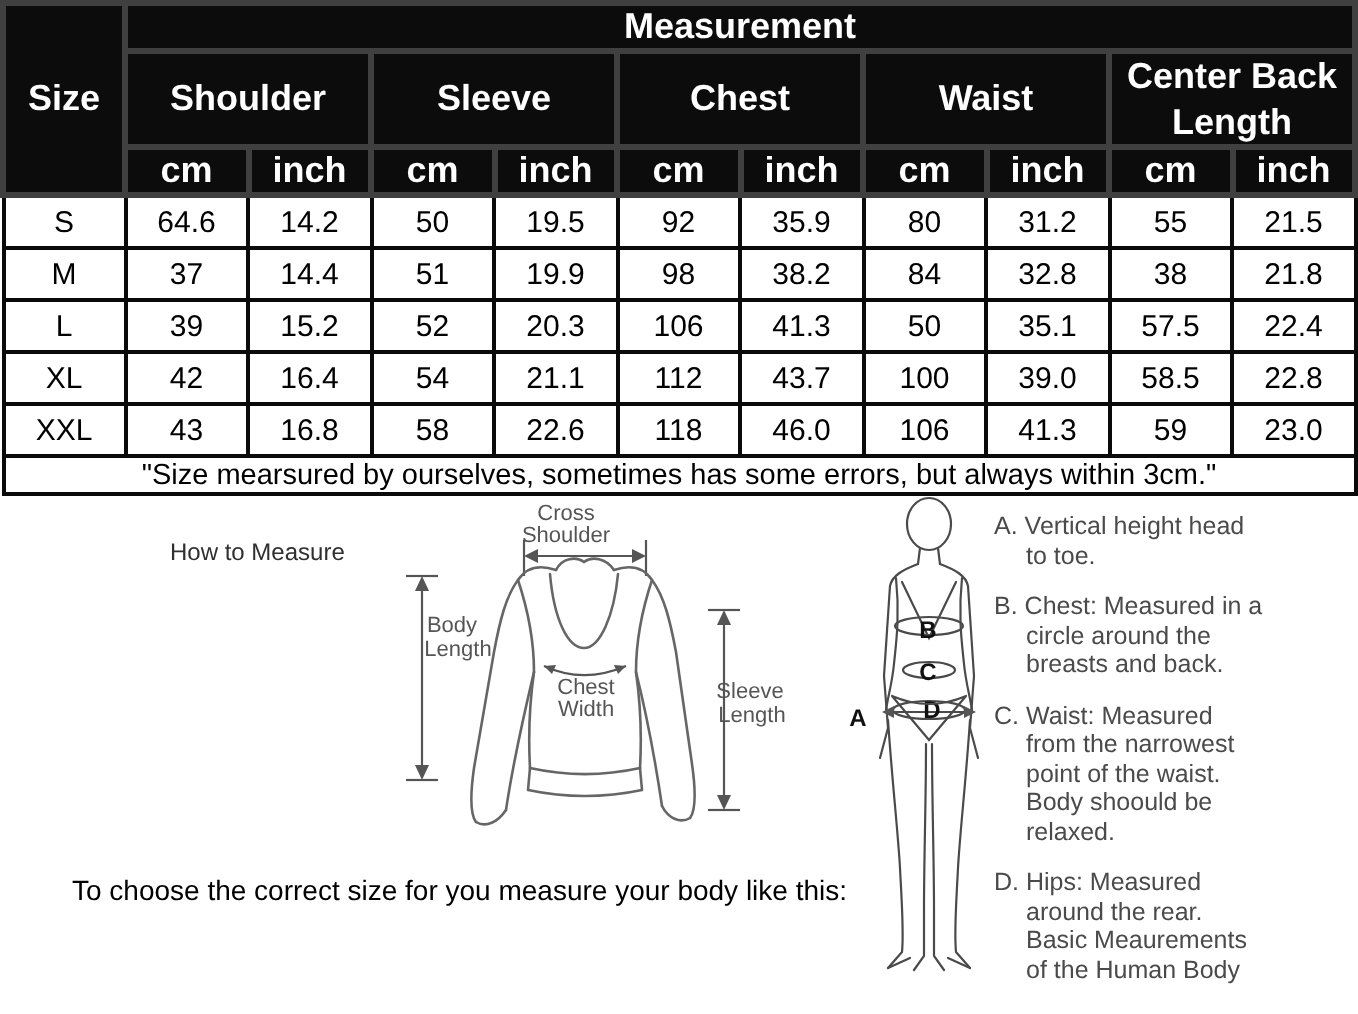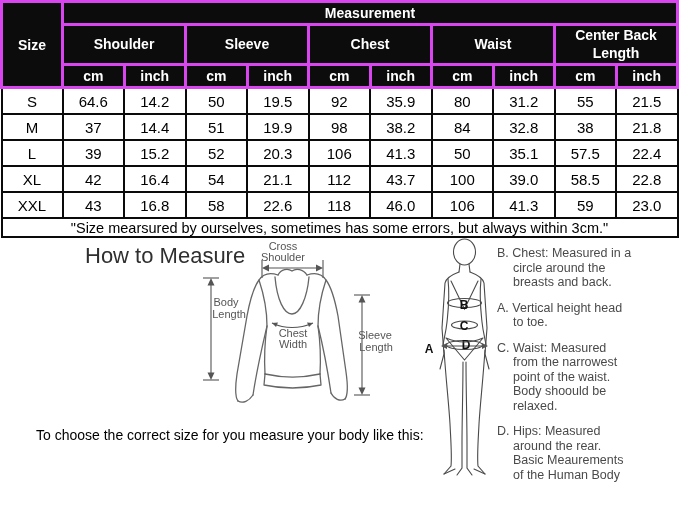--- a/index.html
+++ b/index.html
@@ -2,33 +2,33 @@
 <html><head>
 <meta charset="utf-8">
 <style>
   html,body{margin:0;padding:0;background:#fff;}
   .sheet{position:relative;width:679px;height:507px;background:#fff;overflow:hidden;
          font-family:"Liberation Sans",sans-serif;}
 
   
   table.chart{width:679px;border-collapse:collapse;table-layout:fixed;}
   col.c-size{width:61px;}
-  table.chart th{background:#0c0c0c;color:#fff;border:3px solid #d946ef;
-      font-weight:bold;font-size:14px;padding:0;text-align:center;vertical-align:middle;}
+  table.chart th{background:#0c0c0c;color:#fff;border:3px solid #404040;
+      font-weight:bold;font-size:18px;padding:0;text-align:center;vertical-align:middle;}
   tr.r-meas th{height:20px;}
   tr.r-cat th{height:37px;line-height:1.25;}
   tr.r-unit th{height:20px;}
   table.chart td{border:2px solid #0a0a0a;text-align:center;font-size:15px;color:#000;
       padding:0;background:#fff;vertical-align:middle;}
   tr.r-data td{height:24px;}
   tr.r-note td{height:17px;font-size:14.5px;}
 
   
   .figs{position:relative;width:679px;height:249px;}
-  .h2m{position:absolute;left:85px;top:5px;font-size:22px;color:#2f2f2f;}
+  .h2m{position:absolute;left:85px;top:21px;font-size:12px;color:#2f2f2f;}
   .shirt-wrap{position:absolute;left:195px;top:0;}
   .body-wrap{position:absolute;left:420px;top:0;}
   .instr-col{position:absolute;left:497px;top:8px;width:152px;color:#4a4a4a;
       font-size:12.5px;line-height:14.5px;}
   .instr{padding-left:16px;text-indent:-16px;margin:0 0 11px 0;}
   .instr .txt{white-space:pre-line;}
   .footer{position:absolute;left:36px;top:189px;font-size:14px;color:#000;}
 
   
   .ln{stroke:#555;fill:none;stroke-width:1.1;}
@@ -236,25 +236,25 @@
 
         <path class="fig" d="M24,112 C26,142 29,168 30,186 C31,206 32,218 31,228 L24,236"></path>
         <path class="fig" d="M43,124 C43,152 42,182 42,206 L42,230 L37,237"></path>
         <path class="fig" d="M65,112 C63,142 60,168 59,186 C58,206 57,218 58,228 L65,236"></path>
         <path class="fig" d="M46,124 C46,152 47,182 47,206 L47,230 L52,237"></path>
         <path class="fig" d="M24,236 L35,231 M65,236 L54,231"></path>
       </svg>
     </div>
 
     <div class="instr-col">
+      <p class="instr"><span>A.</span> <span class="txt">Vertical height head
+to toe.</span></p>
       <p class="instr"><span>B.</span> <span class="txt">Chest: Measured in a
 circle around the
 breasts and back.</span></p>
-      <p class="instr"><span>A.</span> <span class="txt">Vertical height head
-to toe.</span></p>
       <p class="instr"><span>C.</span> <span class="txt">Waist: Measured
 from the narrowest
 point of the waist.
 Body shoould be
 relaxed.</span></p>
       <p class="instr"><span>D.</span> <span class="txt">Hips: Measured
 around the rear.
 Basic Meaurements
 of the Human Body</span></p>
     </div>

